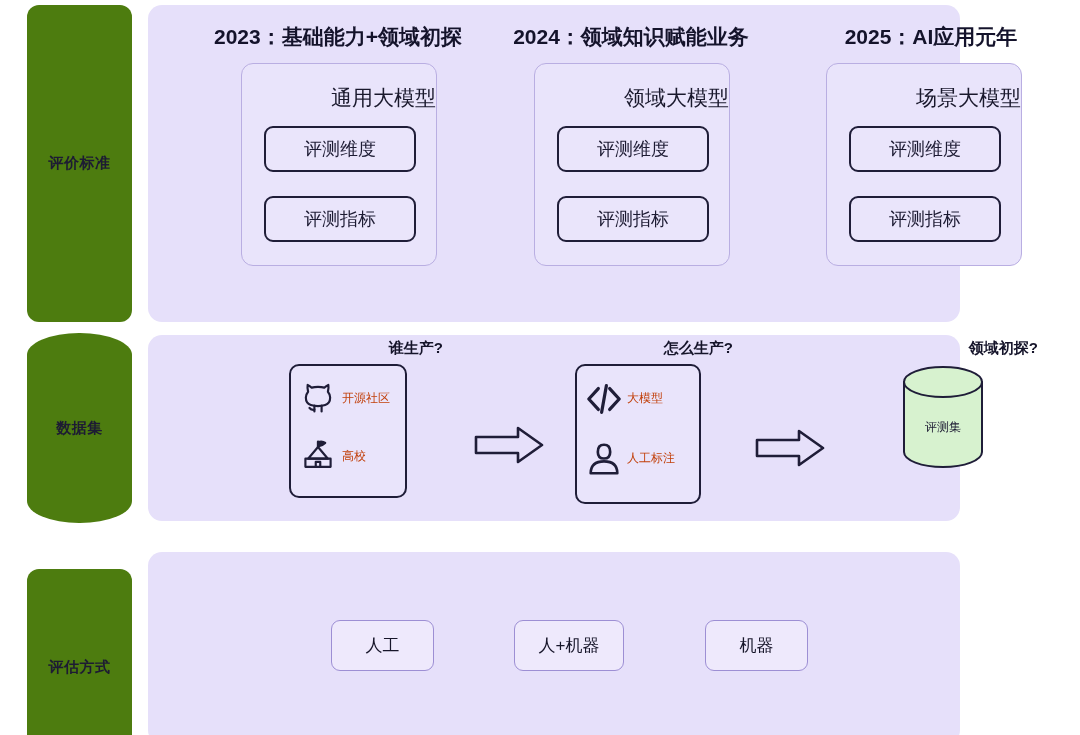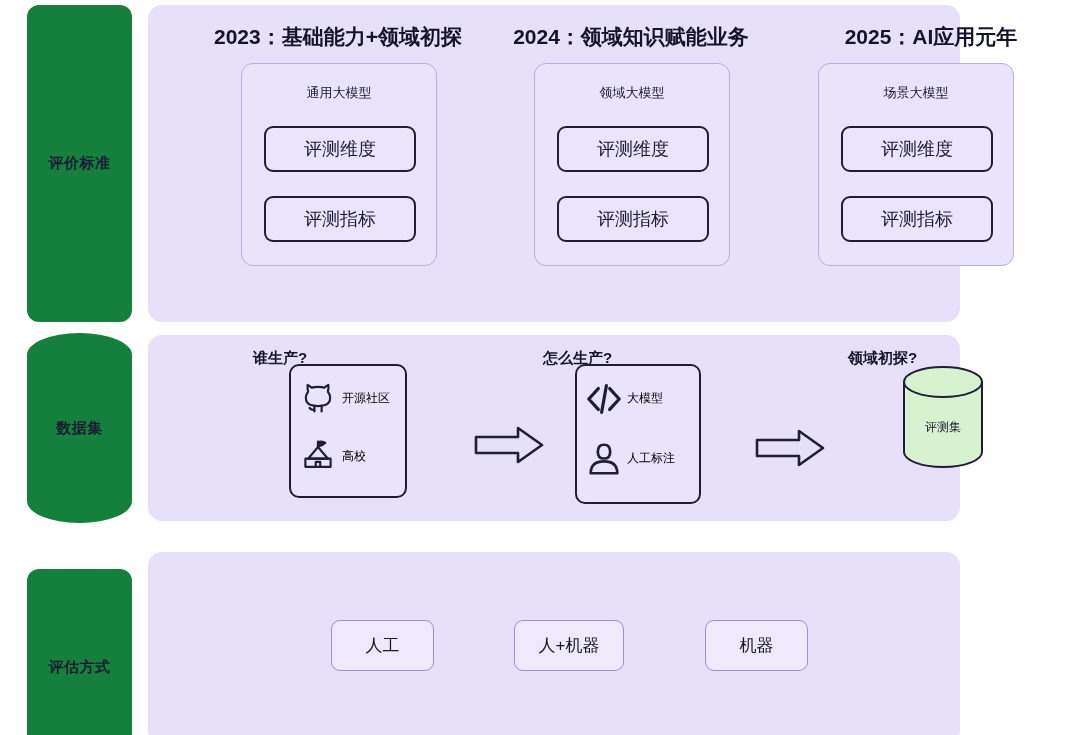--- a/index.html
+++ b/index.html
@@ -14,21 +14,21 @@
     font-family: "Liberation Sans", "DejaVu Sans", sans-serif;
     color: #17162a;
     overflow: hidden;
   }
 
   
   .row-label {
     position: absolute;
     left: 27px;
     width: 105px;
-    background: #15803d;
+    background: #4d7c0f;
     display: flex;
     align-items: center;
     justify-content: center;
     font-size: 15px;
     font-weight: bold;
     letter-spacing: .5px;
     color: #1d1b33;
   }
   .row-label.rect { border-radius: 12px; }
   
@@ -74,29 +74,29 @@
     position: absolute;
     top: 58px;
     left: 48px;
     width: 196px;
     height: 203px;
     background: #e9e4fb;
     border: 1.4px solid #b9aee2;
     border-radius: 12px;
     box-sizing: border-box;
   }
-  #year-col-2 .model-card { left: 32px; }
+  #year-col-2 .model-card { left: 40px; }
 
   .model-card-title {
     position: absolute;
     top: 20px;
     left: 0;
     width: 100%;
-    text-align: center;
-    font-size: 13px;
+    text-align: right;
+    font-size: 21px;
     color: #19182c;
     white-space: nowrap;
   }
 
   .metric-box {
     position: absolute;
     left: 22px;
     width: 152px;
     height: 46px;
     background: #eae5fb;
@@ -109,24 +109,24 @@
     font-size: 18px;
     color: #1d1b33;
   }
   .metric-box.b1 { top: 62px; }
   .metric-box.b2 { top: 132px; }
 
   
   .ds-step { position: absolute; }
   .ds-q {
     position: absolute;
-    top: 14px;
+    top: 4px;
     left: 0;
     width: 100%;
-    text-align: left;
+    text-align: right;
     font-size: 15px;
     font-weight: bold;
     color: #15142a;
     white-space: nowrap;
   }
   .ds-card {
     position: absolute;
     top: 29px;
     left: 50%;
     transform: translateX(-50%);
@@ -143,21 +143,21 @@
   .ds-item {
     position: absolute;
     display: flex;
     align-items: center;
     gap: 6px;
     left: 9px;
   }
   .ds-item .ds-icon { width: 36px; height: 36px; flex: 0 0 36px; }
   .ds-item .ds-text {
     font-size: 12px;
-    color: #000000;
+    color: #c2410c;
     white-space: nowrap;
   }
   #ds-item-src-0 { top: 14px; }
   #ds-item-src-1 { top: 72px; }
   #ds-item-how-0 { top: 14px; left: 8px; }
   #ds-item-how-1 { top: 74px; left: 8px; }
 
   .arrow { position: absolute; }
   #arrow-0 { left: 325px; top: 89px; }
   #arrow-1 { left: 606px; top: 92px; }

